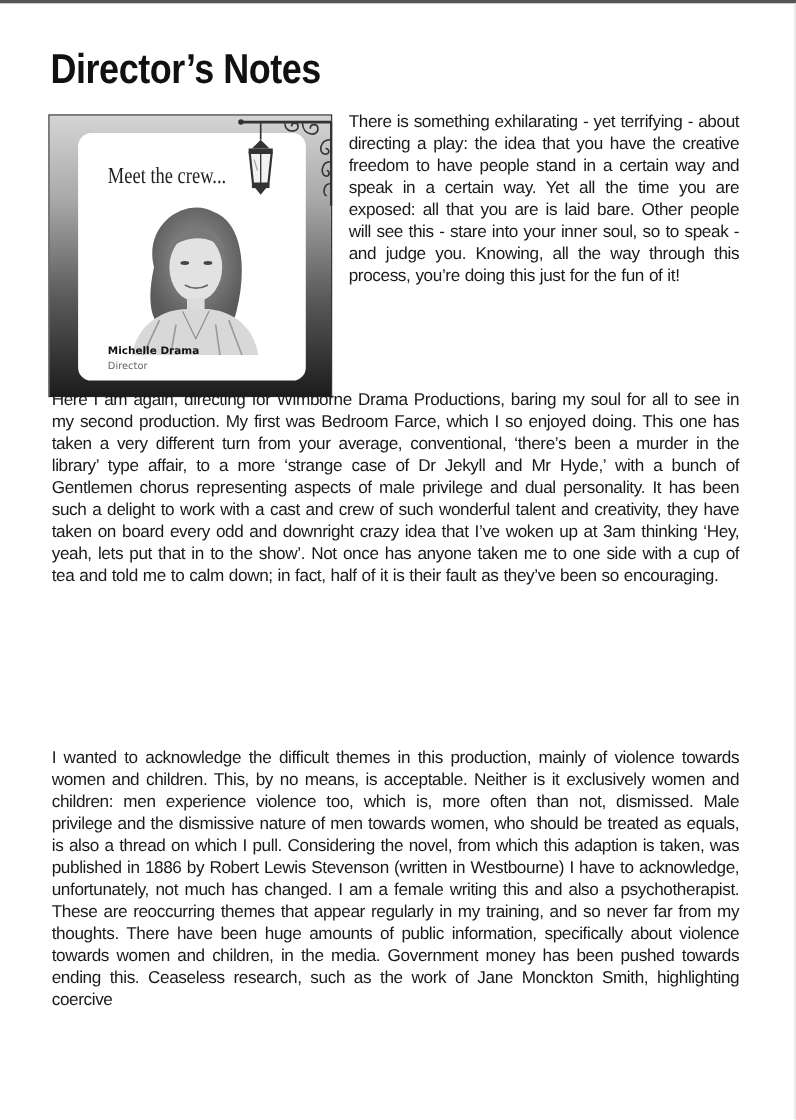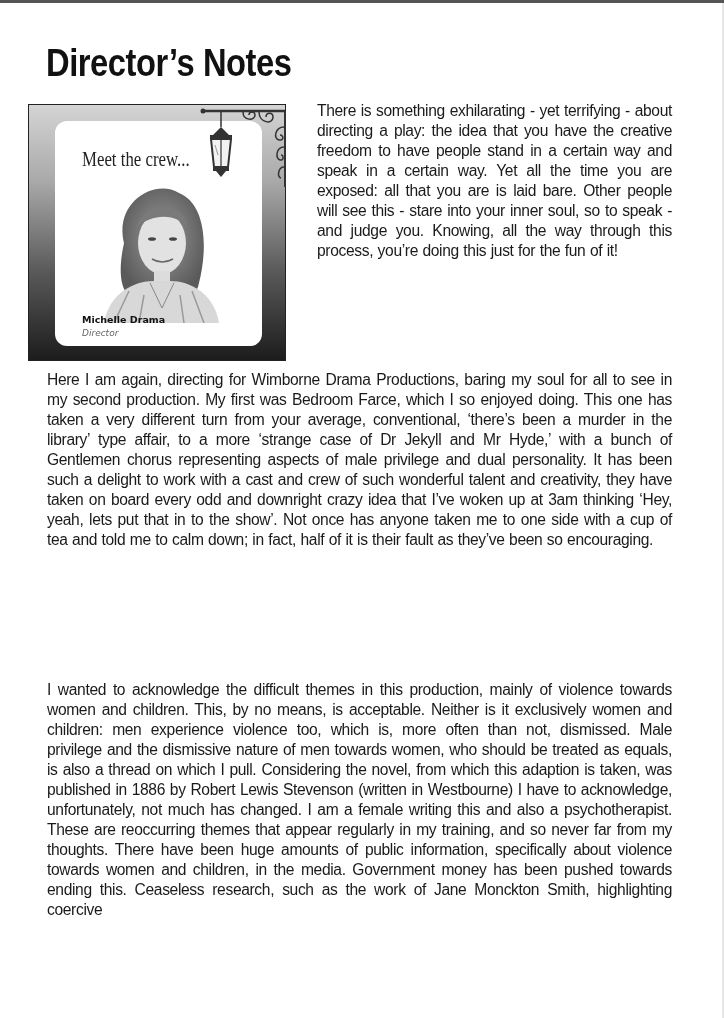--- a/index.html
+++ b/index.html
@@ -37,21 +37,21 @@
       font-size: 38px;
       letter-spacing: -0.5px;
       transform: scaleX(0.86);
       transform-origin: left top;
       color: #111111;
       line-height: 1;
     }
     
     .crew-figure {
       position: absolute;
-      left: 28px;
+      left: 44px;
       top: 104px;
       width: 258px;
       height: 257px;
       background: linear-gradient(180deg, #d4d4d4 0%, #a9a9a9 30%, #5a5a5a 65%, #1c1c1c 100%);
       box-sizing: border-box;
       border: 1px solid #222;
     }
     .crew-card {
       position: absolute;
       left: 26px;
@@ -88,21 +88,20 @@
       font-size: 9.5px;
       color: #111;
     }
     .crew-role {
       position: absolute;
       left: 27px;
       top: 207px;
       font-family: "DejaVu Sans", sans-serif;
       font-size: 9px;
       color: #666;
-      font-style: italic;
     }
     .lantern {
       position: absolute;
       left: 170px;
       top: 2px;
       width: 90px;
       height: 90px;
     }
     .text {
       font-family: Liberation Sans, sans-serif;
@@ -116,21 +115,21 @@
     }
     .intro {
       position: absolute;
       left: 317px;
       top: 101px;
       width: 355px;
     }
     .para1 {
       position: absolute;
       left: 47px;
-      top: 370px;
+      top: 354px;
       width: 625px;
     }
     .para2 {
       position: absolute;
       left: 47px;
       top: 680px;
       width: 625px;
     }
   </style>
 </head>

